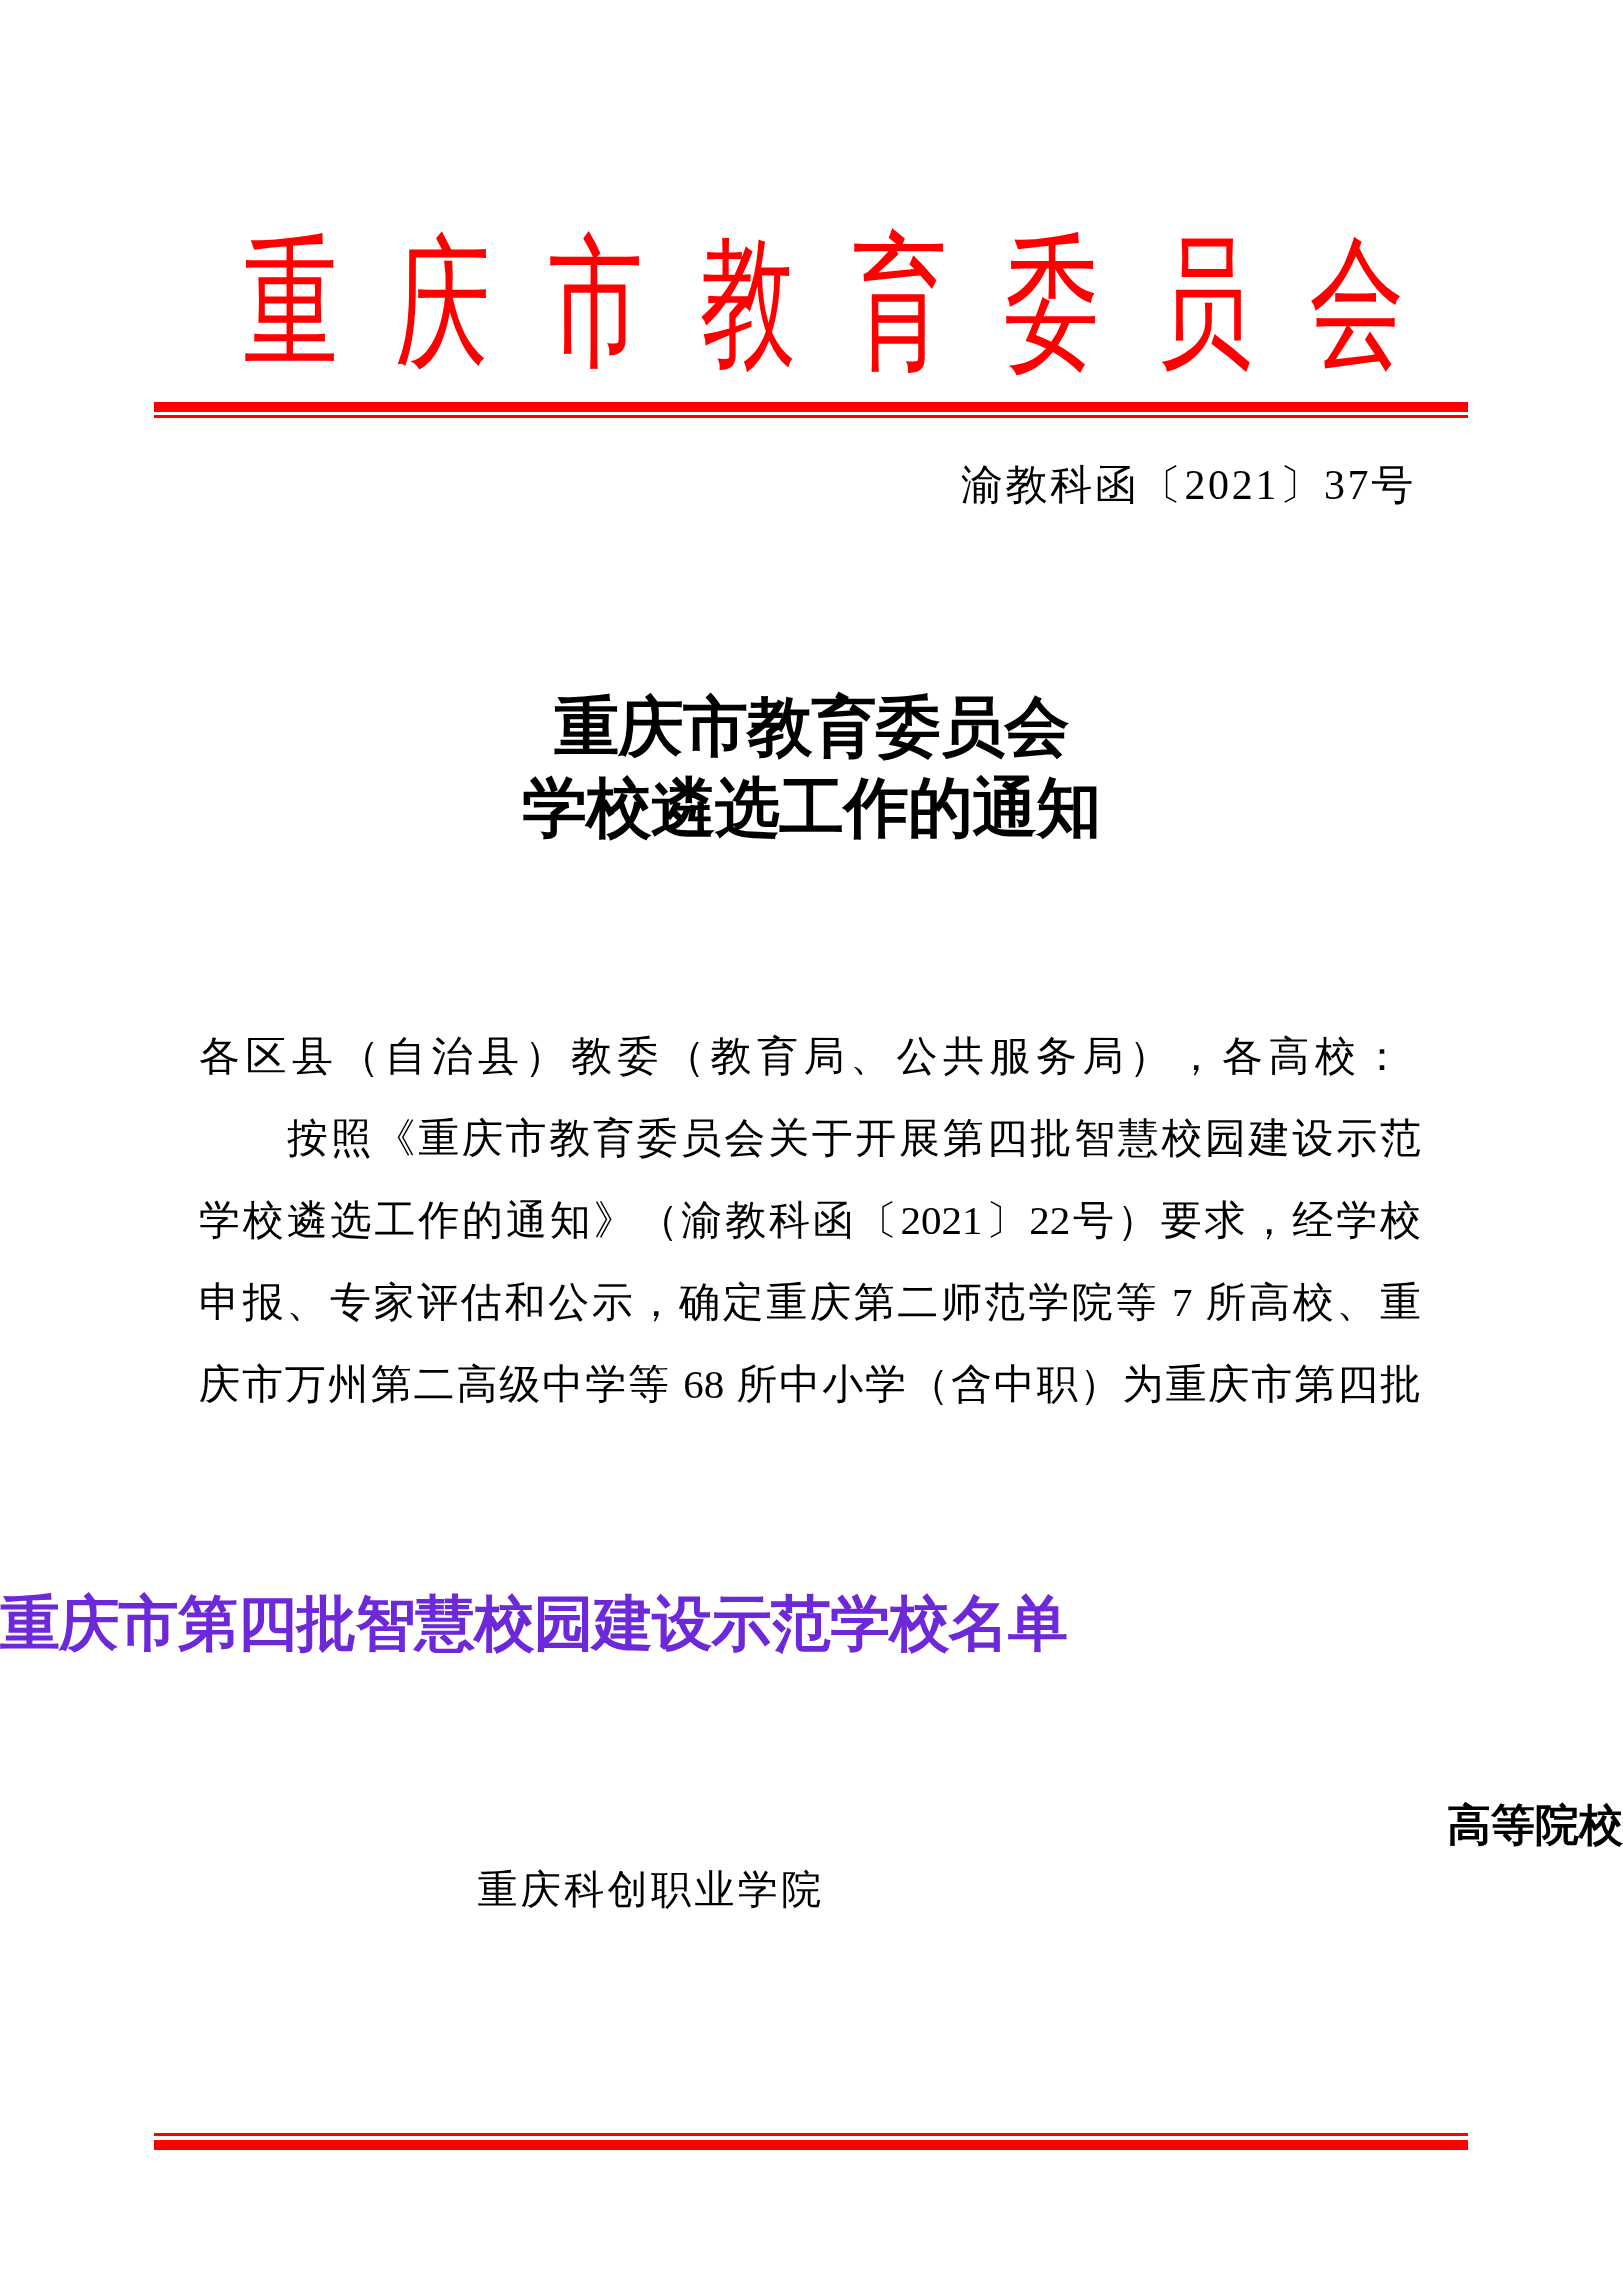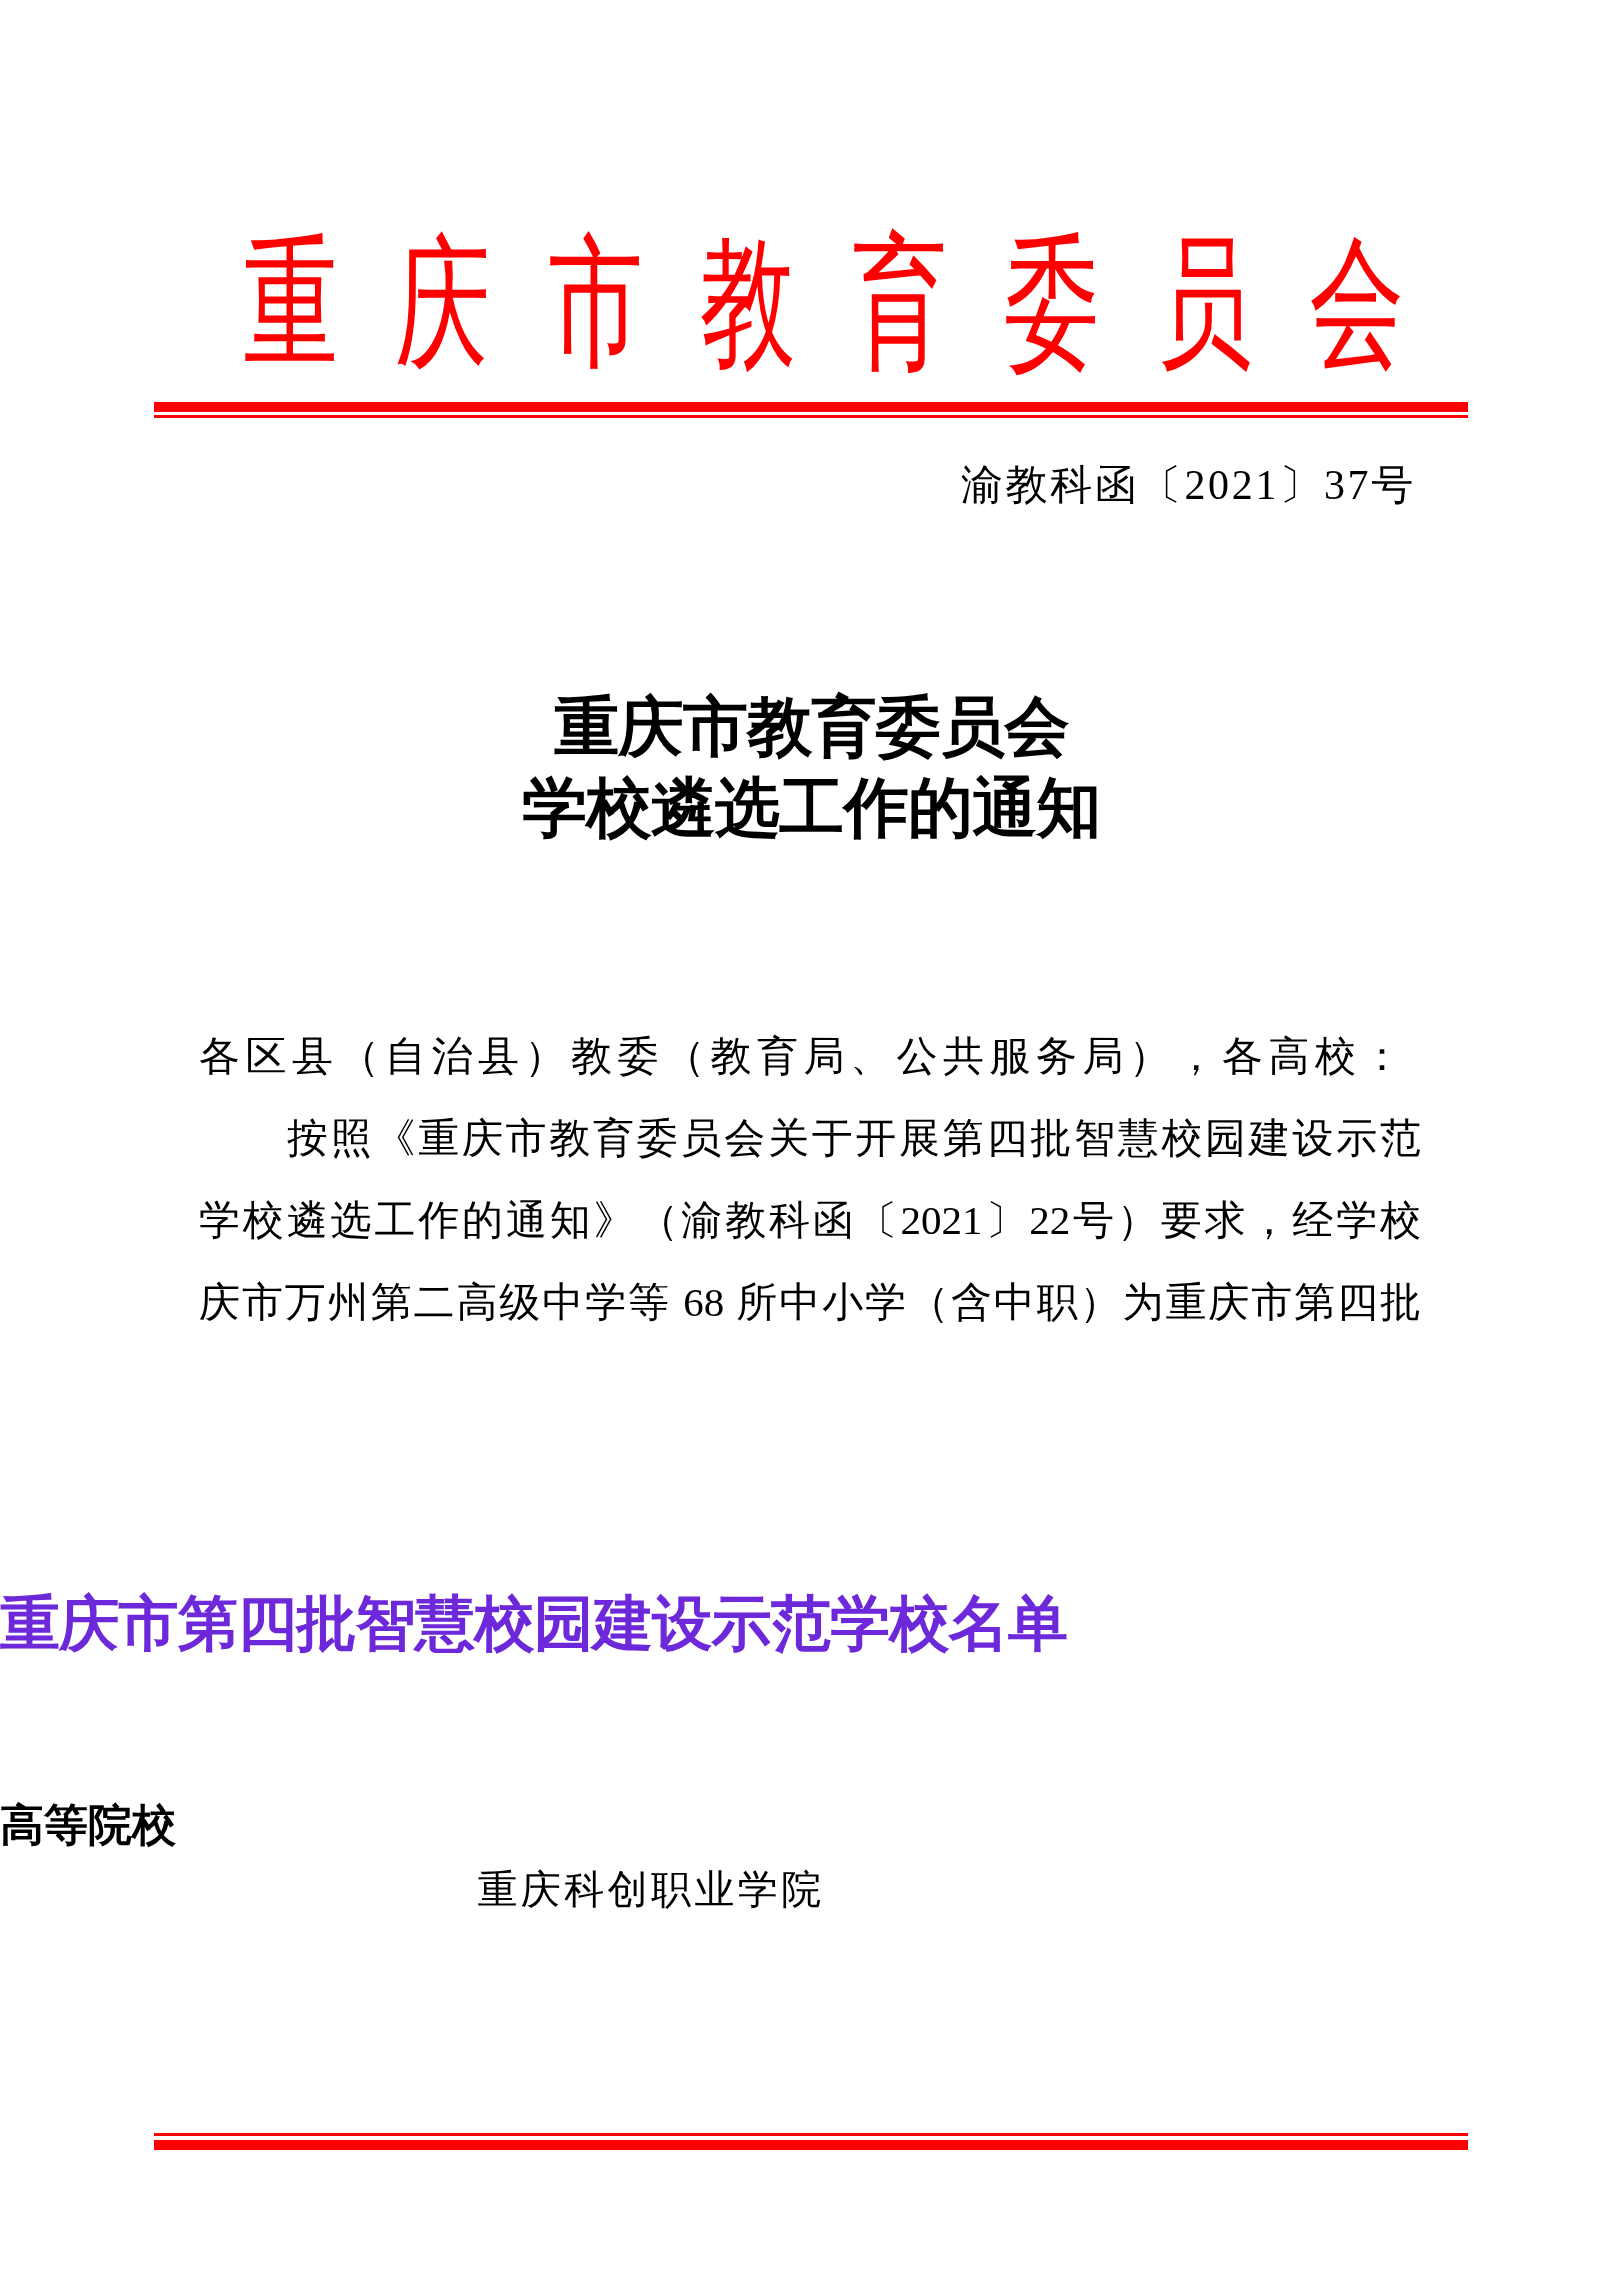--- a/index.html
+++ b/index.html
@@ -39,21 +39,21 @@
   }
   .body-text .line.last { text-align-last: left; letter-spacing: 2.7px; }
   .body-text .line.salute { text-align-last: left; letter-spacing: 5.5px; }
   .body-text .line.indent { padding-left: 88px; }
 
   .heading {
     left: 0; width: 1592px; text-align: left; color: #6d28d9;
     font-size: 60px; line-height: 68px; font-weight: bold; white-space: nowrap; letter-spacing: -0.7px;
   }
   .subhead {
-    left: 0; width: 1623px; text-align: left; color: #000;
+    left: 0; width: 1623px; text-align: right; color: #000;
     font-size: 44px; line-height: 48px; font-weight: bold; white-space: nowrap;
   }
   .school {
     left: 0; width: 1302px; text-align: center; color: #000;
     font-size: 40px; line-height: 48px; white-space: nowrap; letter-spacing: 3.4px;
   }
 </style>
 </head>
 <body>
 
@@ -75,20 +75,21 @@
 
 <div class="abs title serif" style="top:687px;">
   <span class="line">重庆市教育委员会</span>
   <span class="line">学校遴选工作的通知</span>
 </div>
 
 <div class="abs body-text serif" style="top:1032px;">
   <span class="line salute">各区县（自治县）教委（教育局、公共服务局），各高校：</span>
   <span class="line indent">按照《重庆市教育委员会关于开展第四批智慧校园建设示范</span>
   <span class="line">学校遴选工作的通知》（渝教科函〔2021〕22号）要求，经学校</span>
+  <span class="line">申报、专家评估和公示，确定重庆第二师范学院等 7 所高校、重</span>
   <span class="line">庆市万州第二高级中学等 68 所中小学（含中职）为重庆市第四批</span>
 </div>
 
 <div class="abs heading serif" style="top:1590px;">重庆市第四批智慧校园建设示范学校名单</div>
 
 <div class="abs subhead sans" style="top:1801px;">高等院校</div>
 <div class="abs school serif" style="top:1866px;">重庆科创职业学院</div>
 
 <div class="abs rule" style="top:2133px;height:3.4px;"></div>
 <div class="abs rule" style="top:2140px;height:9.5px;"></div>

